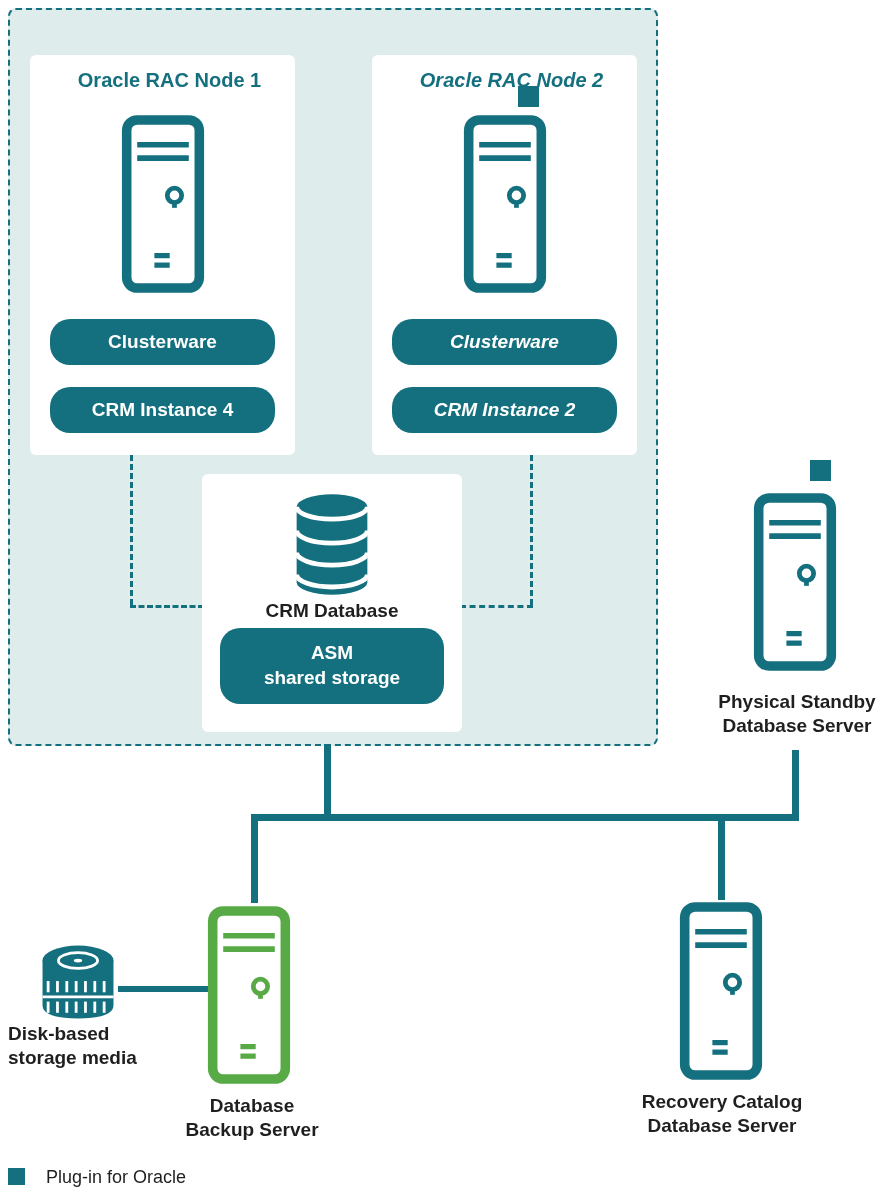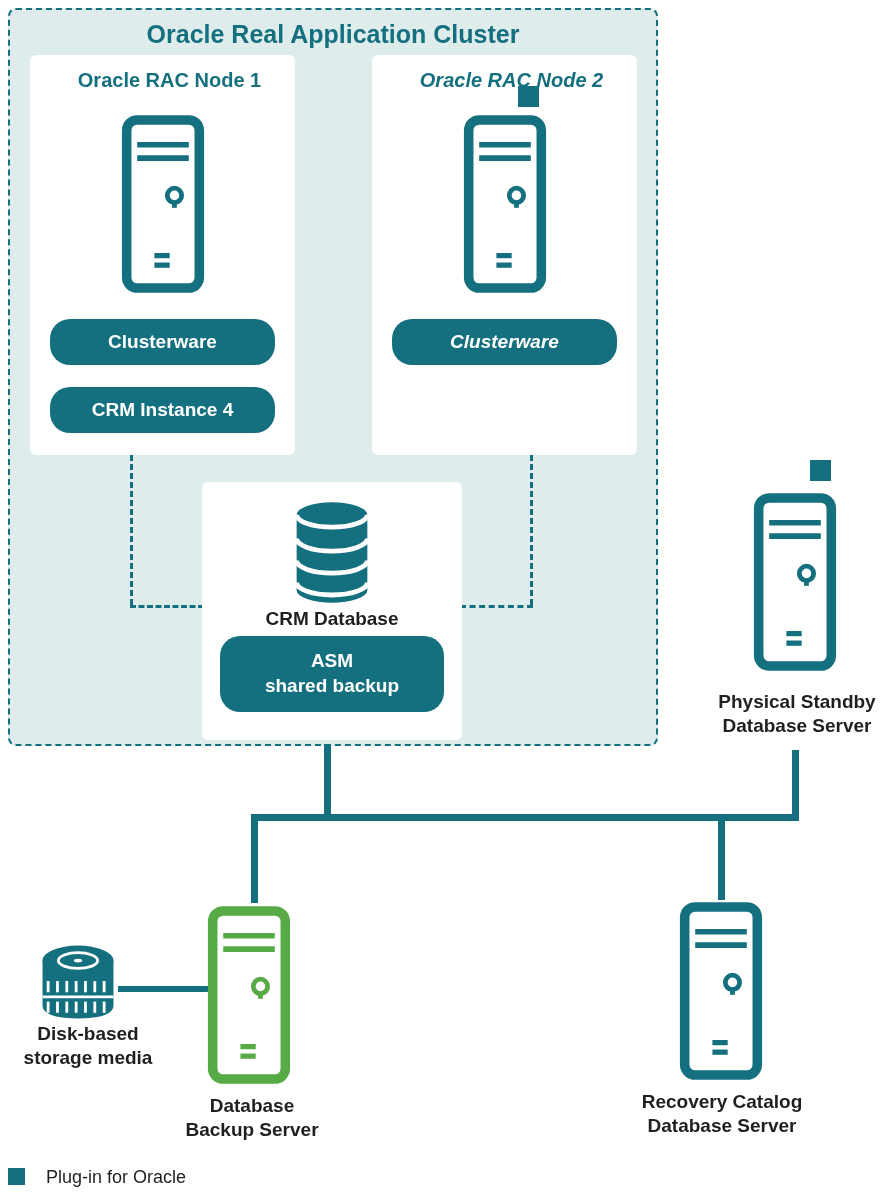--- a/index.html
+++ b/index.html
@@ -31,34 +31,34 @@
   .green { color:var(--green,#57aa46); }
 
   .pill {
     background:var(--teal,#14707e); border-radius:20px; color:#fff;
     font-weight:bold; font-size:19px;
     display:flex; align-items:center; justify-content:center; text-align:center;
   }
   .node-pill { left:20px; width:225px; height:46px; }
   .plugin-square { width:21px; height:21px; background:var(--teal,#14707e); }
 
-  .db-box { left:192px; top:464px; width:260px; height:258px; background:#fff; border-radius:6px;margin-top:8px; }
+  .db-box { left:192px; top:464px; width:260px; height:258px; background:#fff; border-radius:6px; }
   .db-icon { left:50%; transform:translateX(-50%); top:14px; width:86px; height:112px; }
   .db-title {
     left:0; top:126px; width:100%; text-align:center;
     color:var(--text,#1f1f1f); font-size:19px; font-weight:bold;
   }
   .asm-pill { left:18px; top:154px; width:224px; height:76px; flex-direction:column; line-height:1.3; }
 
   .dash-v { border-left:3px dashed var(--teal,#14707e); width:0; }
   .dash-h { border-top:3px dashed var(--teal,#14707e); height:0; }
   .line { background:var(--teal,#14707e); }
 
   .label { color:var(--text,#1f1f1f); font-size:19px; font-weight:bold; text-align:center; line-height:1.25; }
-  .label-left { text-align:center; }
+  .label-left { text-align:left; }
   .legend-text { color:var(--text,#1f1f1f); font-size:18px; }
 </style>
 </head>
 <body>
 
 <div class="canvas">
 
   <svg width="0" height="0" style="position:absolute" aria-hidden="true">
     <defs>
       <symbol id="sym-server" viewBox="0 0 90 190">
@@ -97,21 +97,20 @@
             <line x1="43" y1="66" x2="43" y2="78"></line>
           <line x1="53" y1="66" x2="53" y2="78"></line>
             <line x1="63" y1="66" x2="63" y2="78"></line>
           <line x1="73" y1="66" x2="73" y2="78"></line>
         </g>
       </symbol>
     </defs>
   </svg>
 
   <div class="abs cluster-box">
-    <div class="abs cluster-title">Oracle Real Application Cluster</div>
 
     <div class="abs dash-v" style="left:120px;top:445px;height:150px"></div>
     <div class="abs dash-h" style="left:120px;top:595px;width:74px"></div>
     <div class="abs dash-v" style="left:520px;top:445px;height:150px"></div>
     <div class="abs dash-h" style="left:450px;top:595px;width:73px"></div>
 
     <div class="abs node-box node1">
       <div class="abs node-title">Oracle RAC Node 1</div>
       <svg class="abs node-server server-icon teal">
           <use href="#sym-server"></use>
@@ -120,30 +119,31 @@
       <div class="abs pill node-pill" style="top:332px">CRM Instance 4</div>
     </div>
 
     <div class="abs node-box node2">
       <div class="abs node-title">Oracle RAC Node 2</div>
       <div class="abs plugin-square" style="left:146px;top:31px"></div>
       <svg class="abs node-server server-icon teal">
           <use href="#sym-server"></use>
         </svg>
       <div class="abs pill node-pill" style="top:264px">Clusterware</div>
+      <div class="abs pill node-pill" style="top:332px">CRM Instance 2</div>
     </div>
 
     <div class="abs db-box">
       <svg class="abs db-icon teal">
           <use href="#sym-db"></use>
         </svg>
       <div class="abs db-title">CRM Database</div>
       <div class="abs pill asm-pill">
         <span>ASM</span>
-        <span>shared backup</span>
+        <span>shared storage</span>
       </div>
     </div>
   </div>
 
   <div class="abs line" style="left:324px;top:744px;width:7px;height:74px"></div>
   <div class="abs line" style="left:251px;top:814px;width:548px;height:7px"></div>
   <div class="abs line" style="left:792px;top:750px;width:7px;height:68px"></div>
   <div class="abs line" style="left:251px;top:818px;width:7px;height:85px"></div>
   <div class="abs line" style="left:718px;top:818px;width:7px;height:82px"></div>
   <div class="abs line" style="left:118px;top:986px;width:90px;height:6px"></div>

